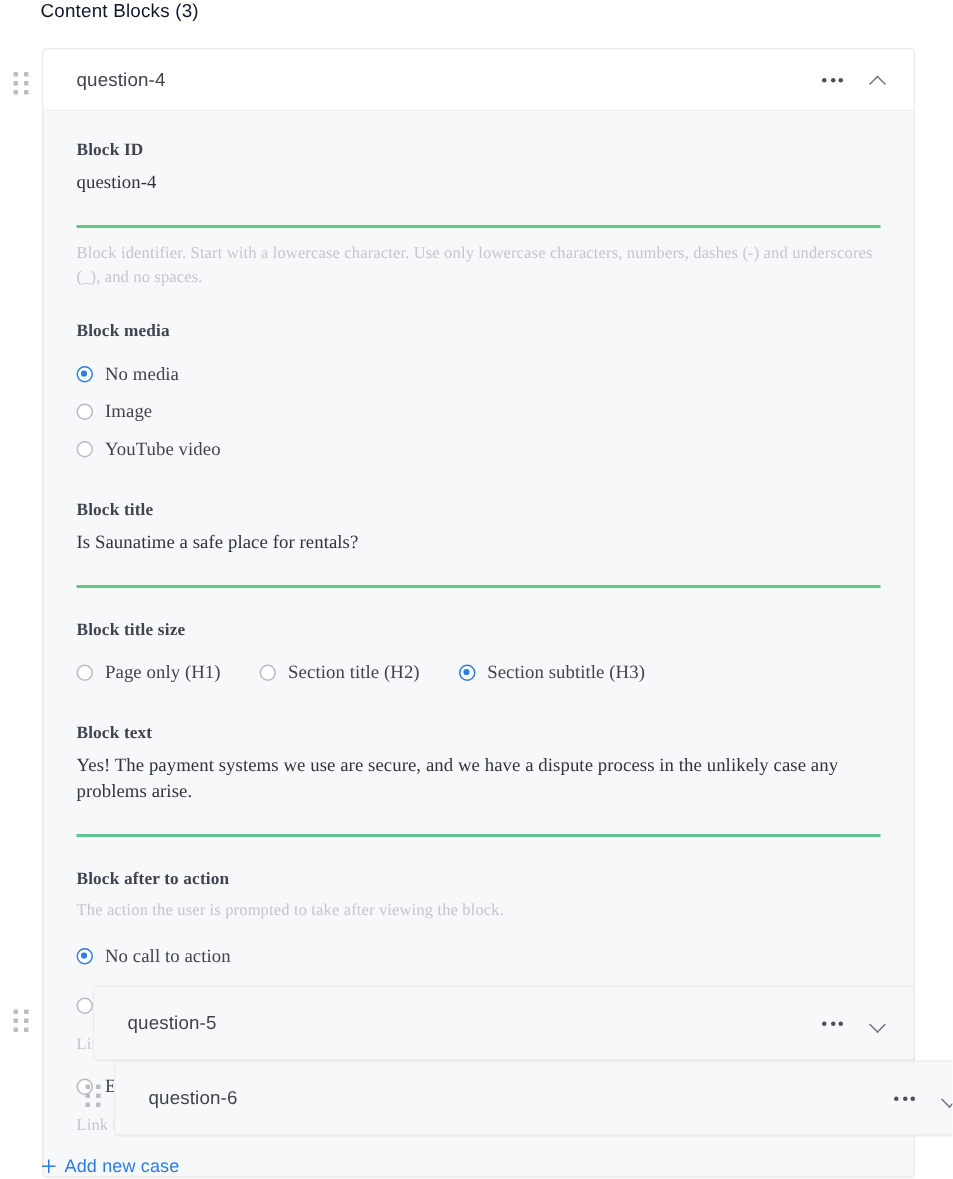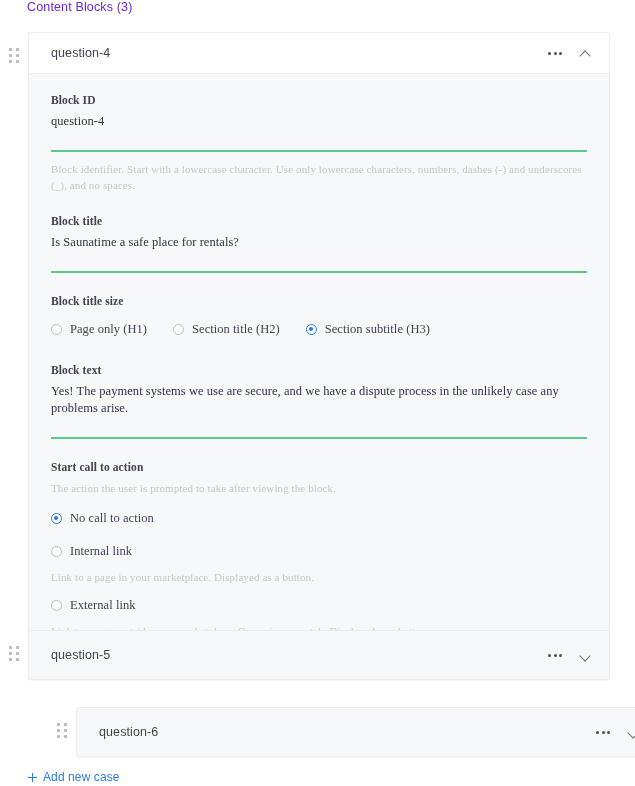--- a/index.html
+++ b/index.html
@@ -17,21 +17,21 @@
     overflow: hidden;
     background: #ffffff;
   }
 
   
   .section-heading {
     position: absolute;
     left: 27px;
     top: 0px;
     font-size: 12.5px;
-    color: #6d28d9;
+    color: #0f172a;
     letter-spacing: .15px;
   }
 
   
   .block-row {
     position: absolute;
     left: 0;
     width: 635px;
     display: flex;
     align-items: flex-start;
@@ -264,20 +264,37 @@
       <div class="card-body">
 
         <div class="group first">
           <div class="field-label">Block ID</div>
           <div class="underline-input">
             <div class="field-value">question-4</div>
           </div>
           <div class="help-text">Block identifier. Start with a lowercase character. Use only lowercase characters, numbers, dashes (-) and underscores (_), and no spaces.</div>
         </div>
 
+        <div class="group">
+          <div class="field-label">Block media</div>
+          <div class="radio-list">
+            <div class="radio-item">
+              <span class="radio-mark checked"></span>
+              <span class="radio-label">No media</span>
+            </div>
+            <div class="radio-item">
+              <span class="radio-mark"></span>
+              <span class="radio-label">Image</span>
+            </div>
+            <div class="radio-item">
+              <span class="radio-mark"></span>
+              <span class="radio-label">YouTube video</span>
+            </div>
+          </div>
+        </div>
 
         <div class="group">
           <div class="field-label">Block title</div>
           <div class="underline-input">
             <div class="field-value">Is Saunatime a safe place for rentals?</div>
           </div>
         </div>
 
         <div class="group">
           <div class="field-label">Block title size</div>
@@ -298,21 +315,21 @@
         </div>
 
         <div class="group">
           <div class="field-label">Block text</div>
           <div class="underline-input">
             <div class="field-value">Yes! The payment systems we use are secure, and we have a dispute process in the unlikely case any problems arise.</div>
           </div>
         </div>
 
         <div class="group">
-          <div class="field-label">Start call to action</div>
+          <div class="field-label">Block after to action</div>
           <div class="help-text tight">The action the user is prompted to take after viewing the block.</div>
           <div class="radio-list">
 
             <div class="radio-item">
               <span class="radio-mark checked"></span>
               <span class="radio-label">No call to action</span>
             </div>
 
             <div style="margin-top:8px;">
               <div class="radio-item">
@@ -330,21 +347,21 @@
               <div class="help-text tight">Link to a page outside your marketplace. Opens in a new tab. Displayed as a button.</div>
             </div>
 
           </div>
         </div>
 
       </div>
     </div>
   </div>
 
-  <div class="block-row" style="top:630px;">
+  <div class="block-row" style="top:657px;gap:34px;">
     <div class="drag-handle">
       <div class="dots-grid">
         <i></i>
           <i></i>
           <i></i>
           <i></i>
           <i></i>
           <i></i>
       </div>
     </div>

